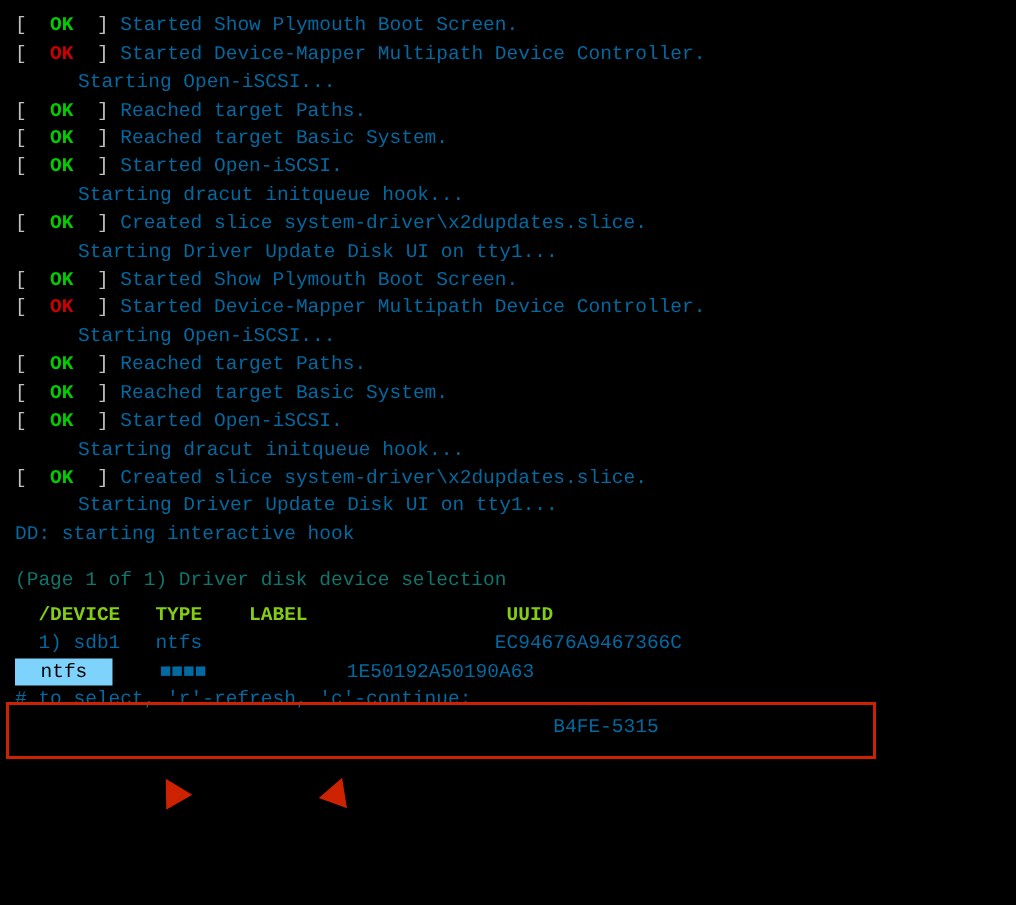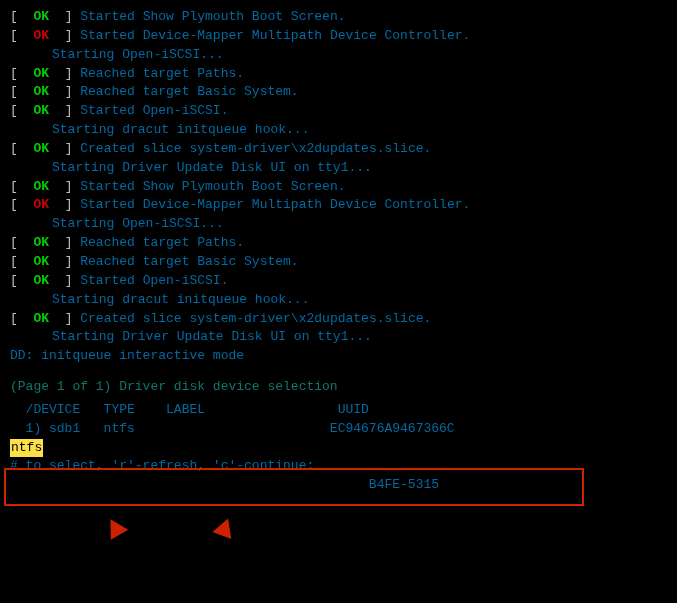--- a/index.html
+++ b/index.html
@@ -42,22 +42,23 @@
       align-items: flex-end;
     }
     .plain {
       color: #0369a1;
     }
     .section-title {
       color: #0f766e;
       margin-top: 6px;
     }
     .table-header {
-      color: #0369a1;
+      color: #84cc16;
       margin-top: 4px;
+      font-weight: bold;
     }
   </style>
 </head>
 <body>
 
 <div class="terminal">
 
   <div class="line">
     <span class="bracket">[</span><span class="ok-green">&nbsp;&nbsp;OK&nbsp;&nbsp;</span><span class="bracket">]</span><span class="plain">&nbsp;Started Show Plymouth Boot Screen.</span>
   </div>
@@ -108,38 +109,38 @@
     <span class="plain">Starting dracut initqueue hook...</span>
   </div>
   <div class="line">
     <span class="bracket">[</span><span class="ok-green">&nbsp;&nbsp;OK&nbsp;&nbsp;</span><span class="bracket">]</span><span class="plain">&nbsp;Created slice system-driver\x2dupdates.slice.</span>
   </div>
   <div class="line indent">
     <span class="plain">Starting Driver Update Disk UI on tty1...</span>
   </div>
 
   <div class="line">
-    <span class="plain">DD: initqueue interactive mode</span>
+    <span class="plain">DD: starting interactive hook</span>
   </div>
 
   <div style="height:6px"></div>
 
   <div class="line section-title">
     <span>(Page 1 of 1) Driver disk device selection</span>
   </div>
   <div class="line table-header">
     <span>&nbsp;&nbsp;/DEVICE&nbsp;&nbsp;&nbsp;TYPE&nbsp;&nbsp;&nbsp;&nbsp;LABEL&nbsp;&nbsp;&nbsp;&nbsp;&nbsp;&nbsp;&nbsp;&nbsp;&nbsp;&nbsp;&nbsp;&nbsp;&nbsp;&nbsp;&nbsp;&nbsp;&nbsp;UUID</span>
   </div>
 
   <div class="line">
     <span class="plain">&nbsp;&nbsp;1) sdb1&nbsp;&nbsp;&nbsp;ntfs&nbsp;&nbsp;&nbsp;&nbsp;&nbsp;&nbsp;&nbsp;&nbsp;&nbsp;&nbsp;&nbsp;&nbsp;&nbsp;&nbsp;&nbsp;&nbsp;&nbsp;&nbsp;&nbsp;&nbsp;&nbsp;&nbsp;&nbsp;&nbsp;&nbsp;EC94676A9467366C</span>
   </div>
 
   <div class="line" style="position:relative;">
-    <span style="background:#fde047; color:#000; padding: 0 1px; text-align: center;">ntfs</span>
+    <span style="background:#7dd3fc; color:#000; padding: 0 17px; text-align: center;">ntfs</span><span class="plain">&nbsp;&nbsp;&nbsp;&nbsp;■■■■&nbsp;&nbsp;&nbsp;&nbsp;&nbsp;&nbsp;&nbsp;&nbsp;&nbsp;&nbsp;&nbsp;&nbsp;1E50192A50190A63</span>
   </div>
 
   <div class="line">
     <span class="plain"># to select, 'r'-refresh, 'c'-continue:</span>
   </div>
   <div class="line">
     <span class="plain">&nbsp;&nbsp;&nbsp;&nbsp;&nbsp;&nbsp;&nbsp;&nbsp;&nbsp;&nbsp;&nbsp;&nbsp;&nbsp;&nbsp;&nbsp;&nbsp;&nbsp;&nbsp;&nbsp;&nbsp;&nbsp;&nbsp;&nbsp;&nbsp;&nbsp;&nbsp;&nbsp;&nbsp;&nbsp;&nbsp;&nbsp;&nbsp;&nbsp;&nbsp;&nbsp;&nbsp;&nbsp;&nbsp;&nbsp;&nbsp;&nbsp;&nbsp;&nbsp;&nbsp;&nbsp;&nbsp;B4FE-5315</span>
   </div>
 
   <div style="

